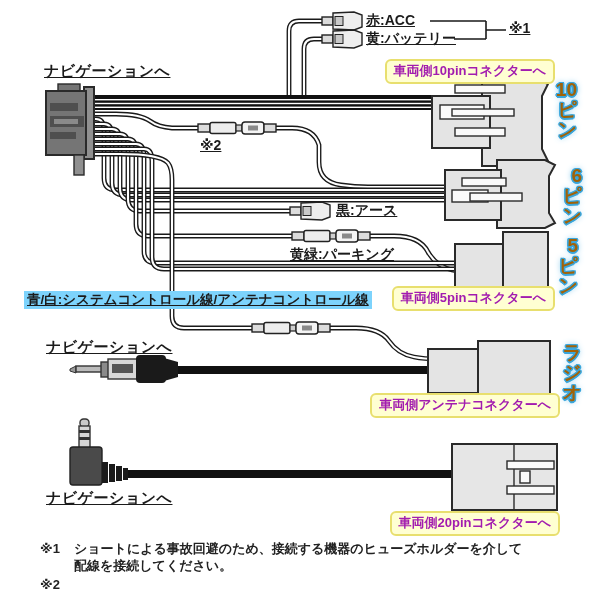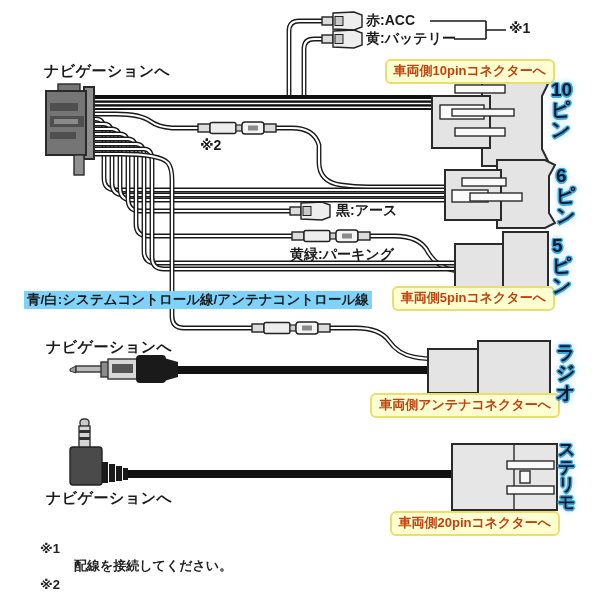--- a/index.html
+++ b/index.html
@@ -9,31 +9,31 @@
     --wire:#1a1a1a;
   }
   html,body{margin:0;padding:0;background:#fff;}
   #canvas{
     position:relative;width:600px;height:600px;background:#fff;overflow:hidden;
     font-family:"Liberation Sans","DejaVu Sans",sans-serif;color:#1b1b1b;
   }
   #art{position:absolute;left:0;top:0;}
   .wo{stroke:var(--wire);stroke-width:4.8;fill:none;}
   .wi{stroke:#fff;stroke-width:2.1;fill:none;}
-  .lbl{position:absolute;white-space:nowrap;}
+  .lbl{position:absolute;white-space:nowrap;text-decoration:underline;}
   .nav{font-size:15px;font-weight:700;letter-spacing:.5px;}
   .small{font-size:14px;font-weight:700;}
   .yellow{
     position:absolute;display:inline-block;background:var(--label-bg);
     border:2px solid var(--label-border);border-radius:6px;
-    padding:1px 7px 2px;font-size:13px;font-weight:700;color:#c2410c;white-space:nowrap;
+    padding:1px 7px 2px;font-size:13px;font-weight:700;color:#a21caf;white-space:nowrap;
   }
   .badge{
-    position:absolute;width:26px;text-align:left;word-break:break-all;
-    font-size:19px;font-weight:800;line-height:1.04;color:#0f172a;
+    position:absolute;width:26px;text-align:right;word-break:break-all;
+    font-size:19px;font-weight:800;line-height:1.04;color:#a16207;
     text-shadow:
       -1.5px 0 0 var(--badge-blue), 1.5px 0 0 var(--badge-blue),
       0 -1.5px 0 var(--badge-blue), 0 1.5px 0 var(--badge-blue),
       -1.1px -1.1px 0 var(--badge-blue), 1.1px -1.1px 0 var(--badge-blue),
       -1.1px 1.1px 0 var(--badge-blue), 1.1px 1.1px 0 var(--badge-blue),
       0 0 6px var(--badge-blue);
   }
   .badge.sm{font-size:17px;}
   .sysctl{font-size:13.5px;font-weight:700;background:#7dd3fc;padding:0 3px;}
   .foot{position:absolute;left:40px;display:flex;font-size:13px;font-weight:600;line-height:1.3;color:#222;}
@@ -211,26 +211,25 @@
 
   <div class="yellow" style="right:45px;top:59px">車両側10pinコネクターへ</div>
   <div class="yellow" style="right:45px;top:286px">車両側5pinコネクターへ</div>
   <div class="yellow" style="right:40px;top:393px">車両側アンテナコネクターへ</div>
   <div class="yellow" style="right:40px;top:511px">車両側20pinコネクターへ</div>
 
   <div class="badge" style="left:551px;top:80px">10ピン</div>
   <div class="badge" style="left:556px;top:166px">6ピン</div>
   <div class="badge" style="left:552px;top:236px">5ピン</div>
   <div class="badge" style="left:556px;top:343px">ラジオ</div>
-  <div class="badge sm" style="left:558px;top:441px">ステリモ</div>
 
   <div class="foot" style="top:541px">
     <span class="ref">※1</span>
     <span>
-      <br>
+      <span>ショートによる事故回避のため、接続する機器のヒューズホルダーを介して</span><br>
       <span>配線を接続してください。</span>
     </span>
   </div>
   <div class="foot" style="top:577px">
     <span class="ref">※2</span>
   </div>
 
 </div>
 
 </body></html>

